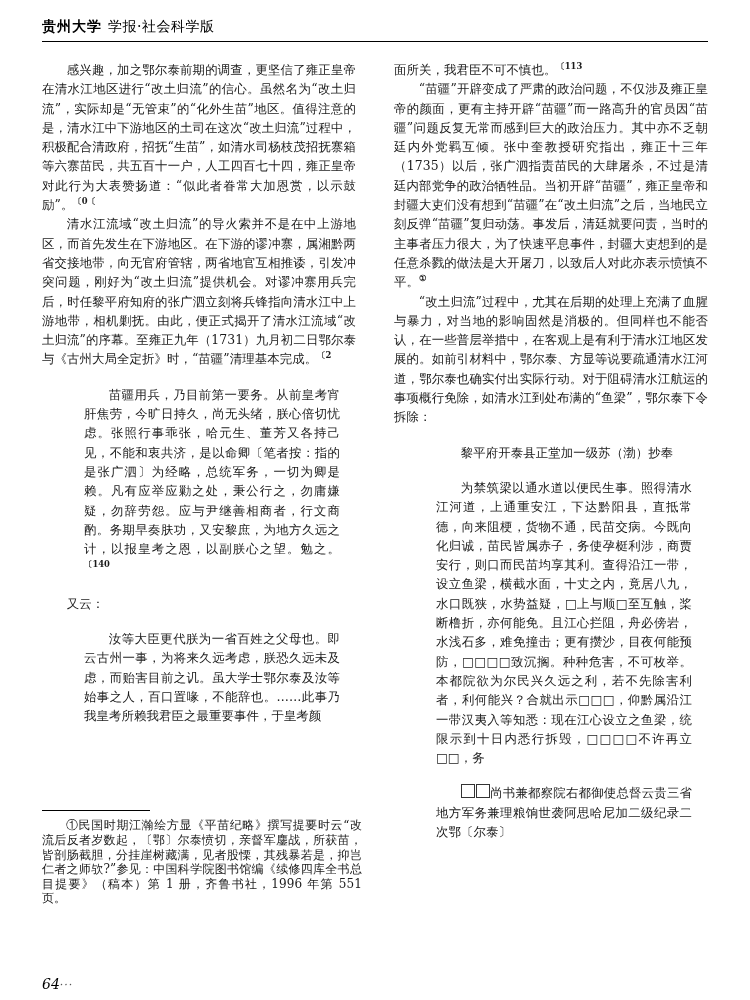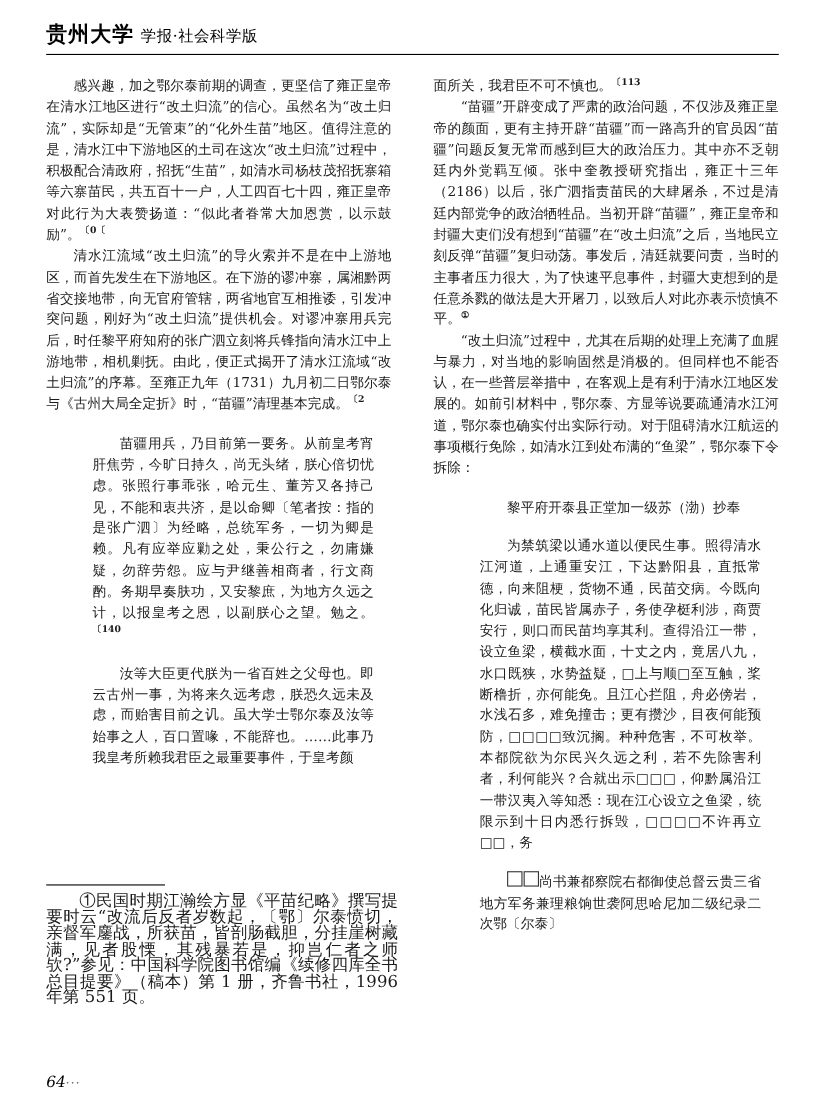--- a/index.html
+++ b/index.html
@@ -27,21 +27,21 @@
     display: flex;
     align-items: baseline;
     gap: 6px;
     border-bottom: 1.6px solid #000;
     padding-bottom: 5px;
     margin-bottom: 18px;
   }
   .runhead .journal {
     font-family: "DejaVu Serif", "Liberation Serif", serif;
     font-weight: bold;
-    font-size: 19px;
+    font-size: 14px;
     letter-spacing: 1px;
     color: #000;
   }
   .runhead .subtitle {
     font-size: 14px;
     letter-spacing: 0.5px;
     color: #000;
   }
   
   .columns {
@@ -94,21 +94,21 @@
     left: 0;
     bottom: 34px;
     width: 320px;
   }
   .footnote-rule {
     width: 108px;
     border-top: 1px solid #000;
     margin-bottom: 7px;
   }
   .footnote {
-    font-size: 15px;
+    font-size: 12px;
     line-height: 14.6px;
     text-align: justify;
     text-justify: inter-ideograph;
     text-indent: 2em;
     margin: 0;
   }
   
   .pagenum {
     position: absolute;
     left: 42px;
@@ -138,34 +138,35 @@
 
     <div class="col">
 
       <p><span>感兴趣，加之鄂尔泰前期的调查，更坚信了雍正皇帝在清水江地区进行“改土归流”的信心。虽然名为“改土归流”，实际却是“无管束”的“化外生苗”地区。值得注意的是，清水江中下游地区的土司在这次“改土归流”过程中，积极配合清政府，招抚“生苗”，如清水司杨枝茂招抚寨箱等六寨苗民，共五百十一户，人工四百七十四，雍正皇帝对此行为大表赞扬道：“似此者眷常大加恩赏，以示鼓励”。</span><span class="sup">〔0〔</span></p>
 
       <p><span>清水江流域“改土归流”的导火索并不是在中上游地区，而首先发生在下游地区。在下游的谬冲寨，属湘黔两省交接地带，向无官府管辖，两省地官互相推诿，引发冲突问题，刚好为“改土归流”提供机会。对谬冲寨用兵完后，时任黎平府知府的张广泗立刻将兵锋指向清水江中上游地带，相机剿抚。由此，便正式揭开了清水江流域“改土归流”的序幕。至雍正九年（1731）九月初二日鄂尔泰与《古州大局全定折》时，“苗疆”清理基本完成。</span><span class="sup">〔2</span></p>
 
 
       <p class="quote"><span>苗疆用兵，乃目前第一要务。从前皇考宵肝焦劳，今旷日持久，尚无头绪，朕心倍切忧虑。张照行事乖张，哈元生、董芳又各持己见，不能和衷共济，是以命卿〔笔者按：指的是张广泗〕为经略，总统军务，一切为卿是赖。凡有应举应勦之处，秉公行之，勿庸嫌疑，勿辞劳怨。应与尹继善相商者，行文商酌。务期早奏肤功，又安黎庶，为地方久远之计，以报皇考之恩，以副朕心之望。勉之。</span><span class="sup">〔140</span></p>
 
+      <p>又云：</p>
 
       <p class="quote">汝等大臣更代朕为一省百姓之父母也。即云古州一事，为将来久远考虑，朕恐久远未及虑，而贻害目前之讥。虽大学士鄂尔泰及汝等始事之人，百口置喙，不能辞也。……此事乃我皇考所赖我君臣之最重要事件，于皇考颜</p>
 
       <div class="footnote-wrap">
         <div class="footnote-rule"></div>
         <p class="footnote">①民国时期江瀚绘方显《平苗纪略》撰写提要时云“改流后反者岁数起，〔鄂〕尔泰愤切，亲督军鏖战，所获苗，皆剖肠截胆，分挂崖树藏满，见者股慄，其残暴若是，抑岂仁者之师欤?”参见：中国科学院图书馆编《续修四库全书总目提要》（稿本）第 1 册，齐鲁书社，1996 年第 551 页。</p>
       </div>
     </div>
 
     <div class="col">
 
       <p class="noindent"><span>面所关，我君臣不可不慎也。</span><span class="sup">〔113</span></p>
 
-      <p><span>“苗疆”开辟变成了严肃的政治问题，不仅涉及雍正皇帝的颜面，更有主持开辟“苗疆”而一路高升的官员因“苗疆”问题反复无常而感到巨大的政治压力。其中亦不乏朝廷内外党羁互倾。张中奎教授研究指出，雍正十三年（2186）以后，张广泗指责苗民的大肆屠杀，不过是清廷内部党争的政治牺牲品。当初开辟“苗疆”，雍正皇帝和封疆大吏们没有想到“苗疆”在“改土归流”之后，当地民立刻反弹“苗疆”复归动荡。事发后，清廷就要问责，当时的主事者压力很大，为了快速平息事件，封疆大吏想到的是任意杀戮的做法是大开屠刀，以致后人对此亦表示愤慎不平。</span><span class="sup">①</span></p>
+      <p><span>“苗疆”开辟变成了严肃的政治问题，不仅涉及雍正皇帝的颜面，更有主持开辟“苗疆”而一路高升的官员因“苗疆”问题反复无常而感到巨大的政治压力。其中亦不乏朝廷内外党羁互倾。张中奎教授研究指出，雍正十三年（1735）以后，张广泗指责苗民的大肆屠杀，不过是清廷内部党争的政治牺牲品。当初开辟“苗疆”，雍正皇帝和封疆大吏们没有想到“苗疆”在“改土归流”之后，当地民立刻反弹“苗疆”复归动荡。事发后，清廷就要问责，当时的主事者压力很大，为了快速平息事件，封疆大吏想到的是任意杀戮的做法是大开屠刀，以致后人对此亦表示愤慎不平。</span><span class="sup">①</span></p>
 
       <p>“改土归流”过程中，尤其在后期的处理上充满了血腥与暴力，对当地的影响固然是消极的。但同样也不能否认，在一些普层举措中，在客观上是有利于清水江地区发展的。如前引材料中，鄂尔泰、方显等说要疏通清水江河道，鄂尔泰也确实付出实际行动。对于阻碍清水江航运的事项概行免除，如清水江到处布满的“鱼梁”，鄂尔泰下令拆除：</p>
 
       <p class="quote">黎平府开泰县正堂加一级苏（渤）抄奉</p>
 
       <p class="quote">为禁筑梁以通水道以便民生事。照得清水江河道，上通重安江，下达黔阳县，直抵常德，向来阻梗，货物不通，民苗交病。今既向化归诚，苗民皆属赤子，务使孕梃利涉，商贾安行，则口而民苗均享其利。查得沿江一带，设立鱼梁，横截水面，十丈之内，竟居八九，水口既狭，水势益疑，□上与顺□至互触，桨断橹折，亦何能免。且江心拦阻，舟必傍岩，水浅石多，难免撞击；更有攒沙，目夜何能预防，□□□□致沉搁。种种危害，不可枚举。本都院欲为尔民兴久远之利，若不先除害利者，利何能兴？合就出示□□□，仰黔属沿江一带汉夷入等知悉：现在江心设立之鱼梁，统限示到十日内悉行拆毁，□□□□不许再立□□，务</p>
 
       <p class="quote"><span class="blank"></span><span class="blank"></span><span>尚书兼都察院右都御使总督云贵三省地方军务兼理粮饷世袭阿思哈尼加二级纪录二次鄂〔尔泰〕</span></p>
     </div>
   </div>

